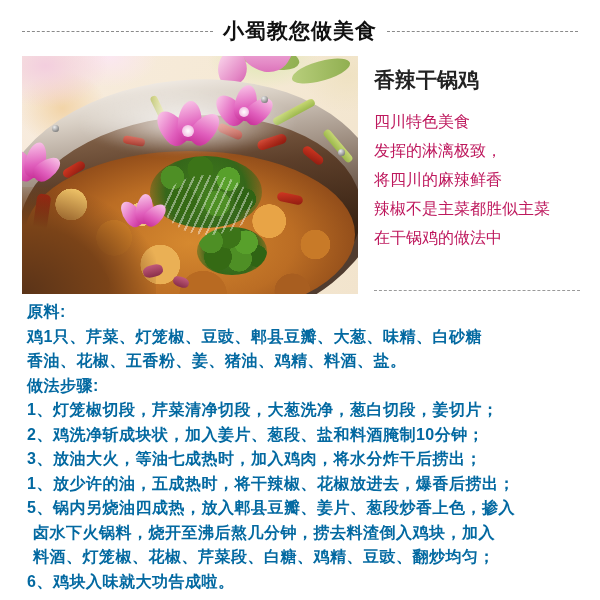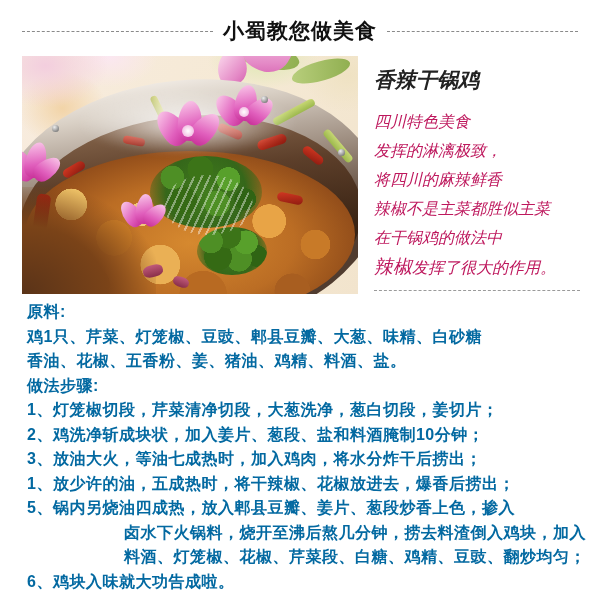--- a/index.html
+++ b/index.html
@@ -5,21 +5,21 @@
   html,body{margin:0;padding:0;background:#fff;}
   .page{position:relative;width:600px;height:600px;background:#fff;overflow:hidden;
         font-family:"Liberation Sans","DejaVu Sans",sans-serif;}
 
   
   header{display:flex;align-items:center;gap:10px;padding:14px 22px 0 22px;height:34px;}
   .dash{flex:1;height:0;border-top:1px dashed #8a8a8a;}
   h1{margin:0;font-size:21px;font-weight:bold;color:#111;letter-spacing:1px;white-space:nowrap;}
 
   
-  .top{display:flex;margin:8px 20px 0 22px;height:238px;font-style:italic;}
+  .top{display:flex;margin:8px 20px 0 22px;height:238px;}
   .photo{position:relative;width:336px;height:238px;flex:none;overflow:hidden;
          background:linear-gradient(115deg,#f8ecdf 0%,#f5e9d4 55%,#f2e4cd 100%);}
   .photo *{position:absolute;}
   .bgacc{left:0;top:0;width:100%;height:100%;background:
      radial-gradient(ellipse 90px 60px at 7% 4%,#f3cede 0%,rgba(243,206,222,0) 70%),
      radial-gradient(ellipse 70px 45px at 26% 0%,#fbe7f1 0%,rgba(251,231,241,0) 70%),
      radial-gradient(ellipse 60px 50px at 12% 22%,#f2d4a8 0%,rgba(242,212,168,0) 75%),
      radial-gradient(ellipse 80px 40px at 72% 2%,#dfe8b4 0%,rgba(223,232,180,0) 70%),
      radial-gradient(ellipse 60px 50px at 97% 8%,#efe2c2 0%,rgba(239,226,194,0) 75%);}
   .lilyleaf{background:linear-gradient(100deg,#b9cf7d,#8fae4f);border-radius:60% 40% 60% 40%;}
@@ -65,21 +65,21 @@
   .intro{flex:1;position:relative;padding:2px 0 0 16px;}
   h2{margin:8px 0 13px 0;font-size:21px;font-weight:bold;color:#222;}
   .intro p{margin:0;font-size:16px;line-height:29px;color:#be185d;white-space:nowrap;}
   .intro .emph{font-size:19px;}
   .sep{position:absolute;left:16px;right:0;bottom:3px;border-top:1px dashed #9a9a9a;}
 
   
   .bottom{margin:6px 14px 0 27px;}
   .bottom p{margin:0;font-size:16px;line-height:24.5px;color:#0369a1;font-weight:bold;
             letter-spacing:.5px;white-space:nowrap;}
-  .bottom p.cont{padding-left:6px;text-align:right;}
+  .bottom p.cont{padding-left:6px;}
 </style>
 </head>
 <body>
 
 <div class="page">
 
   <header>
     <span class="dash"></span>
     <h1>小蜀教您做美食</h1>
     <span class="dash"></span>
@@ -142,21 +142,20 @@
 
     <aside class="intro">
       <h2>香辣干锅鸡</h2>
       <div>
           <p>四川特色美食</p>
           <p>发挥的淋漓极致，</p>
           <p>将四川的麻辣鲜香</p>
           <p>辣椒不是主菜都胜似主菜</p>
           <p>在干锅鸡的做法中</p>
         </div>
-      <p><span class="emph">辣椒</span><span>发挥了很大的作用。</span></p>
       <div class="sep"></div>
     </aside>
 
   </section>
 
   <section class="bottom">
     <p>原料:</p>
     <div>
         <p>鸡1只、芹菜、灯笼椒、豆豉、郫县豆瓣、大葱、味精、白砂糖</p>
         <p>香油、花椒、五香粉、姜、猪油、鸡精、料酒、盐。</p>

